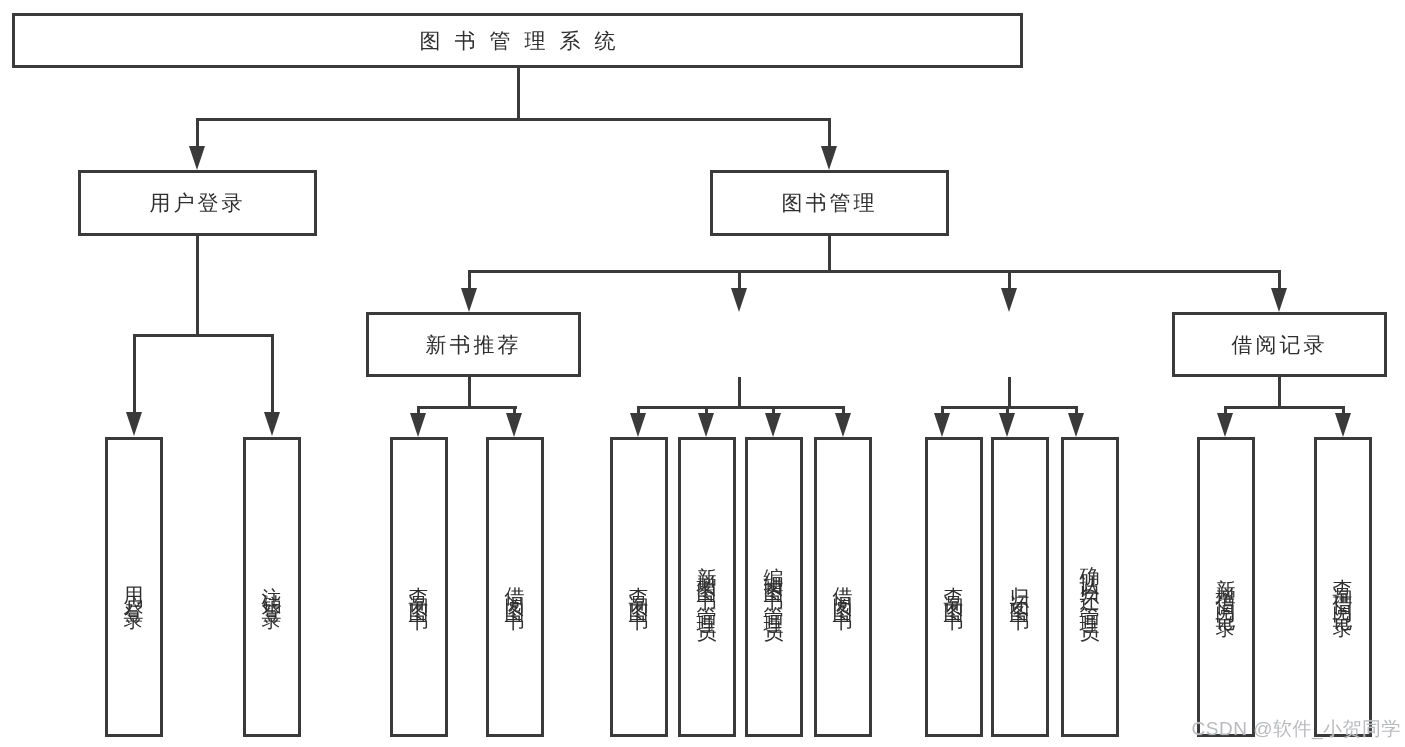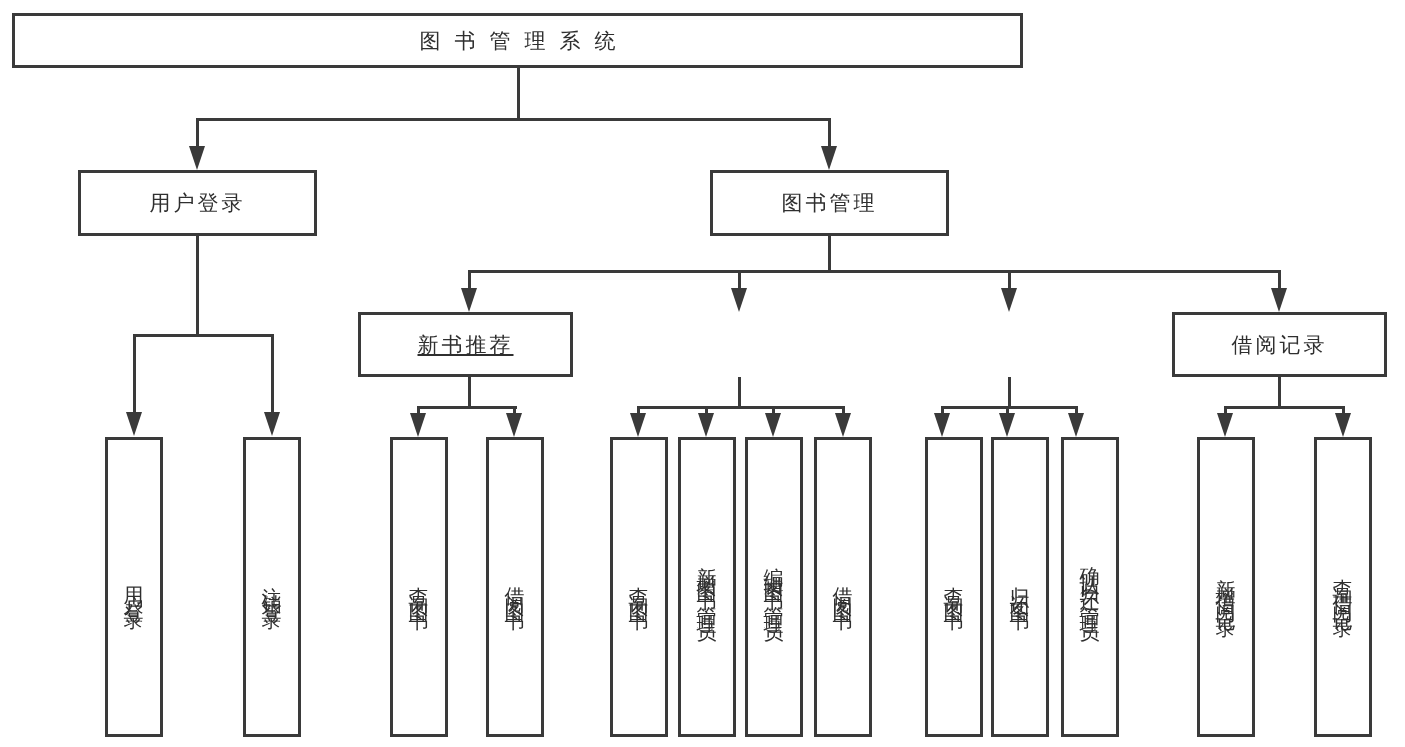--- a/index.html
+++ b/index.html
@@ -9,21 +9,21 @@
   }
   .box{
     position:absolute;box-sizing:border-box;border:3px solid #3a3a3a;background:#ffffff;
     display:flex;align-items:center;justify-content:center;color:#2f2f2f;
   }
   .root-box{left:12px;top:13px;width:1011px;height:55px;font-size:21px;letter-spacing:14px;text-indent:14px;}
   .mid-box{font-size:21px;letter-spacing:3px;}
   .l2a{left:78px;top:170px;width:239px;height:66px;}
   .l2b{left:710px;top:170px;width:239px;height:66px;}
   .l3{top:312px;width:215px;height:65px;}
-  .l3a{left:358px;text-decoration:underline;} .l3b{left:632px;} .l3c{left:902px;} .l3d{left:1172px;}
+  .l3a{left:366px;} .l3b{left:632px;} .l3c{left:902px;} .l3d{left:1172px;}
   .leaf{
     top:437px;width:58px;height:300px;
     writing-mode:vertical-rl;text-orientation:mixed;
     font-size:20px;letter-spacing:8px;line-height:1;
   }
   .lf1{left:105px;} .lf2{left:243px;} .lf3{left:390px;} .lf4{left:486px;}
   .lf5{left:610px;} .lf6{left:678px;} .lf7{left:745px;} .lf8{left:814px;}
   .lf9{left:925px;} .lf10{left:991px;} .lf11{left:1061px;} .lf12{left:1197px;} .lf13{left:1314px;}
   .vl,.hl{position:absolute;background:#3a3a3a;}
   .vl{width:3px;} .hl{height:3px;}
@@ -119,14 +119,15 @@
   <div class="vl" style="left:1006px;top:406px;height:10px;"></div>
   <div class="ah" style="left:999px;top:413px;"></div>
   <div class="vl" style="left:1075px;top:406px;height:10px;"></div>
   <div class="ah" style="left:1068px;top:413px;"></div>
 
   <div class="vl" style="left:1224px;top:406px;height:10px;"></div>
   <div class="ah" style="left:1217px;top:413px;"></div>
   <div class="vl" style="left:1342px;top:406px;height:10px;"></div>
   <div class="ah" style="left:1335px;top:413px;"></div>
 
+  <div class="watermark">CSDN @软件_小贺同学</div>
 
 </div>
 
 </body></html>

